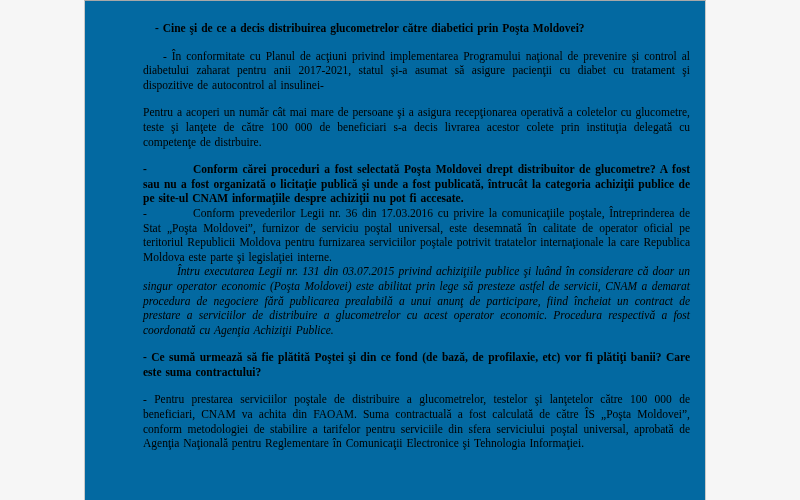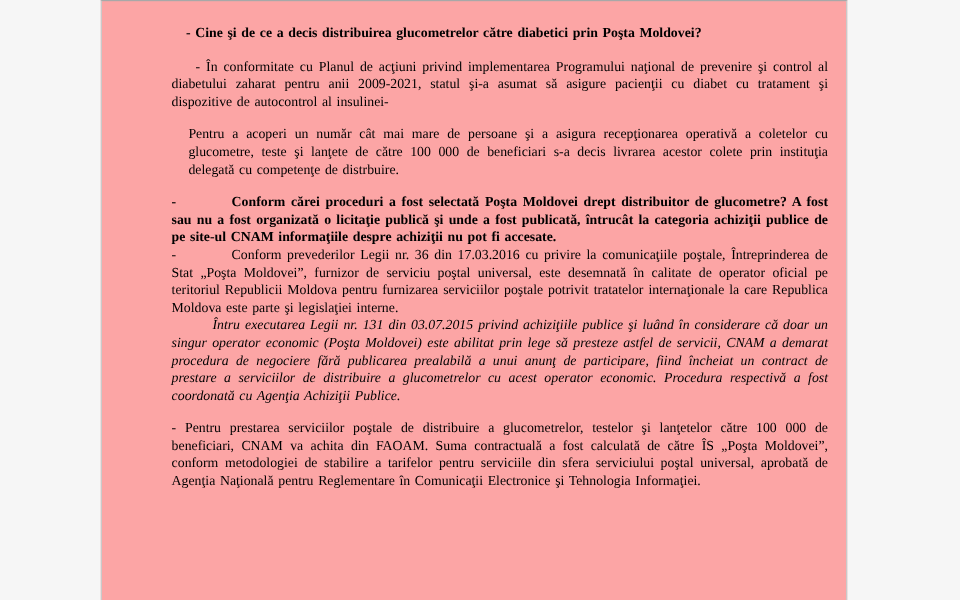--- a/index.html
+++ b/index.html
@@ -16,21 +16,21 @@
     width: 800px;
     height: 500px;
   }
   .paper {
     position: absolute;
     left: 84px;
     top: 0;
     width: 622px;
     height: 500px;
     box-sizing: border-box;
-    background: #fca5a5;
+    background: #0369a1;
     border-left: 1px solid #c9c9c9;
     border-right: 1px solid #c9c9c9;
     border-top: 1px solid #a8a8a8;
   }
   .content {
     box-sizing: border-box;
     width: 100%;
     height: 100%;
     padding: 20px 15px 0 58px;
     color: #000000;
@@ -38,44 +38,45 @@
     line-height: 14.6px;
     text-align: justify;
     word-spacing: 1px;
   }
   p { margin: 0; }
   .bold { font-weight: bold; }
   .gap { margin-top: 13px; }
   .indent-sm { text-indent: 12px; }
   .indent-md { text-indent: 20px; }
   .indent-lg { text-indent: 34px; font-style: italic; }
-  .block-indent { margin-left: 14px; }
+  .block-indent { margin-left: 0; }
   .lead {
     display: inline-block;
     width: 50px;
     text-indent: 0;
   }
 </style>
 </head>
 <body>
 
 <div class="viewer">
   <div class="paper">
     <div class="content">
 
       <p class="bold indent-sm">- Cine şi de ce a decis distribuirea  glucometrelor  către diabetici  prin  Poşta Moldovei?</p>
 
-      <p class="indent-md gap">- În conformitate cu Planul de acţiuni privind implementarea Programului naţional de prevenire şi control al diabetului zaharat pentru anii 2009-2021, statul şi-a asumat să asigure pacienţii cu diabet cu tratament şi dispozitive de autocontrol al insulinei-</p>
+      <p class="indent-md gap">- În conformitate cu Planul de acţiuni privind implementarea Programului naţional de prevenire şi control al diabetului zaharat pentru anii 2017-2021, statul şi-a asumat să asigure pacienţii cu diabet cu tratament şi dispozitive de autocontrol al insulinei-</p>
 
       <p class="block-indent gap">Pentru a acoperi un număr cât mai mare de persoane şi a asigura recepţionarea operativă a coletelor cu glucometre, teste şi lanţete de către 100 000 de beneficiari s-a decis livrarea acestor colete prin instituţia delegată cu competenţe de distrbuire.</p>
 
       <p class="bold gap"><span class="lead">-</span><span>Conform cărei proceduri a fost selectată Poşta Moldovei drept distribuitor de glucometre? A fost sau nu a fost organizată o licitaţie publică şi unde a fost publicată, întrucât la categoria achiziţii publice de pe site-ul CNAM informaţiile despre achiziţii nu pot fi accesate.</span></p>
 
       <p><span class="lead">-</span><span>Conform prevederilor Legii nr. 36 din 17.03.2016 cu privire la comunicaţiile poştale, Întreprinderea de Stat „Poşta Moldovei”, furnizor de serviciu poştal universal, este desemnată în calitate de operator oficial pe teritoriul Republicii Moldova pentru furnizarea serviciilor poştale potrivit tratatelor internaţionale la care Republica Moldova este parte şi legislaţiei interne.</span></p>
 
       <p class="indent-lg">Întru executarea Legii nr. 131 din 03.07.2015 privind achiziţiile publice şi luând în considerare că doar un singur operator economic (Poşta Moldovei) este abilitat prin lege să presteze astfel de servicii, CNAM a demarat procedura de negociere fără publicarea prealabilă a unui anunţ de participare, fiind încheiat un contract de prestare a serviciilor de distribuire a glucometrelor cu acest operator economic. Procedura respectivă a fost coordonată cu Agenţia Achiziţii Publice.</p>
 
+      <p class="bold gap">- Ce sumă urmează să fie plătită Poştei şi din ce fond (de bază, de profilaxie, etc) vor fi plătiţi banii? Care este suma contractului?</p>
 
       <p class="gap">- Pentru prestarea serviciilor poştale de distribuire a glucometrelor, testelor şi lanţetelor către 100 000 de beneficiari, CNAM va achita din FAOAM. Suma contractuală a fost calculată de către ÎS „Poşta Moldovei”, conform metodologiei de stabilire a tarifelor pentru serviciile din sfera serviciului poştal universal, aprobată de Agenţia Naţională pentru Reglementare în Comunicaţii Electronice şi Tehnologia Informaţiei.</p>
 
     </div>
   </div>
 </div>
 
 </body></html>

